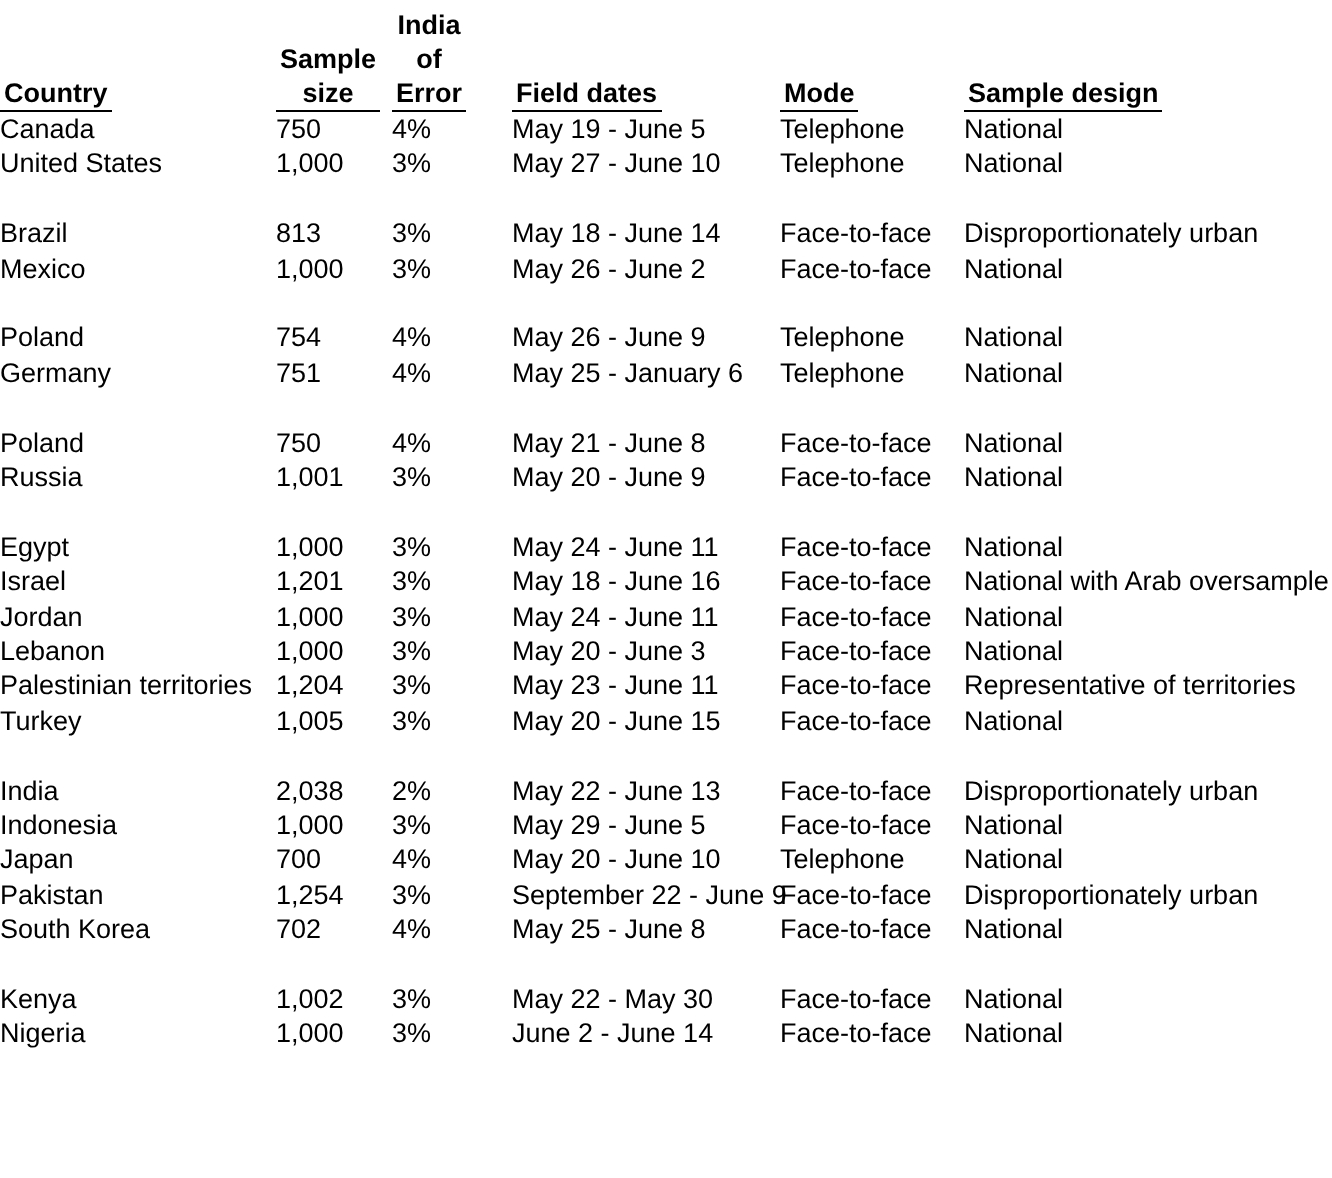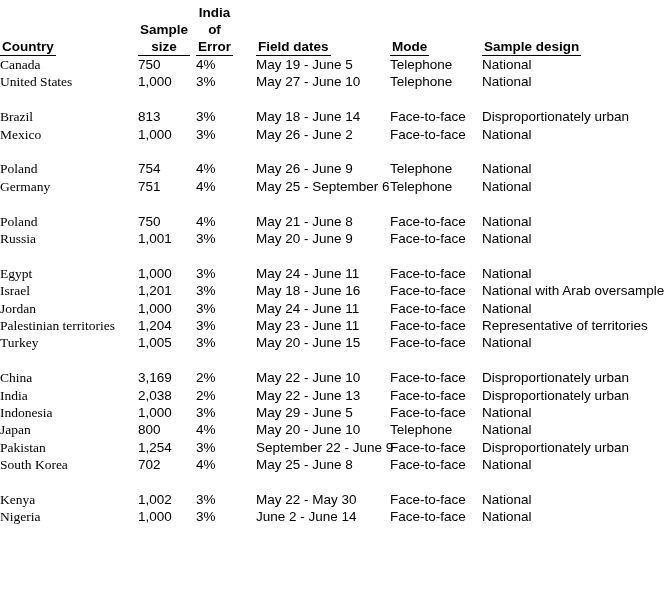--- a/index.html
+++ b/index.html
@@ -48,21 +48,21 @@
   }
   .hd .ln-left { text-align: left; margin-top: 36px; }
   th.th-country { padding-left: 1px; }
   th.th-center  { text-align: center; }
   th.th-dates   { padding-left: 14px; }
 
   table.survey tbody td {
     height: 17.4px;
     line-height: 17.4px;
   }
-  td.c-country        { padding-left: 3px; font-family: Liberation Serif, serif; }
+  td.c-country        { padding-left: 3px; }
   td.c-sample-size    { text-align: center; }
   td.c-margin-of-error{ text-align: center; }
   td.c-field-dates    { padding-left: 16px; }
 
   tr.spacer td {
     height: 11px;
     line-height: 11px;
   }
 </style>
 </head>
@@ -151,21 +151,21 @@
           <td class="c-sample-size">754</td>
           <td class="c-margin-of-error">4%</td>
           <td class="c-field-dates">May 26 - June 9</td>
           <td class="c-mode">Telephone</td>
           <td class="c-sample-design">National</td>
         </tr>
         <tr>
           <td class="c-country">Germany</td>
           <td class="c-sample-size">751</td>
           <td class="c-margin-of-error">4%</td>
-          <td class="c-field-dates">May 25 - September 6</td>
+          <td class="c-field-dates">May 25 - January 6</td>
           <td class="c-mode">Telephone</td>
           <td class="c-sample-design">National</td>
         </tr>
         <tr class="spacer">
           <td colspan="6"></td>
         </tr>
         <tr>
           <td class="c-country">Poland</td>
           <td class="c-sample-size">750</td>
           <td class="c-margin-of-error">4%</td>
@@ -202,65 +202,65 @@
         </tr>
         <tr>
           <td class="c-country">Jordan</td>
           <td class="c-sample-size">1,000</td>
           <td class="c-margin-of-error">3%</td>
           <td class="c-field-dates">May 24 - June 11</td>
           <td class="c-mode">Face-to-face</td>
           <td class="c-sample-design">National</td>
         </tr>
         <tr>
+          <td class="c-country">Lebanon</td>
+          <td class="c-sample-size">1,000</td>
+          <td class="c-margin-of-error">3%</td>
+          <td class="c-field-dates">May 20 - June 3</td>
+          <td class="c-mode">Face-to-face</td>
+          <td class="c-sample-design">National</td>
+        </tr>
+        <tr>
           <td class="c-country">Palestinian territories</td>
           <td class="c-sample-size">1,204</td>
           <td class="c-margin-of-error">3%</td>
           <td class="c-field-dates">May 23 - June 11</td>
           <td class="c-mode">Face-to-face</td>
           <td class="c-sample-design">Representative of territories</td>
         </tr>
         <tr>
           <td class="c-country">Turkey</td>
           <td class="c-sample-size">1,005</td>
           <td class="c-margin-of-error">3%</td>
           <td class="c-field-dates">May 20 - June 15</td>
           <td class="c-mode">Face-to-face</td>
           <td class="c-sample-design">National</td>
         </tr>
         <tr class="spacer">
           <td colspan="6"></td>
-        </tr>
-        <tr>
-          <td class="c-country">China</td>
-          <td class="c-sample-size">3,169</td>
-          <td class="c-margin-of-error">2%</td>
-          <td class="c-field-dates">May 22 - June 10</td>
-          <td class="c-mode">Face-to-face</td>
-          <td class="c-sample-design">Disproportionately urban</td>
         </tr>
         <tr>
           <td class="c-country">India</td>
           <td class="c-sample-size">2,038</td>
           <td class="c-margin-of-error">2%</td>
           <td class="c-field-dates">May 22 - June 13</td>
           <td class="c-mode">Face-to-face</td>
           <td class="c-sample-design">Disproportionately urban</td>
         </tr>
         <tr>
           <td class="c-country">Indonesia</td>
           <td class="c-sample-size">1,000</td>
           <td class="c-margin-of-error">3%</td>
           <td class="c-field-dates">May 29 - June 5</td>
           <td class="c-mode">Face-to-face</td>
           <td class="c-sample-design">National</td>
         </tr>
         <tr>
           <td class="c-country">Japan</td>
-          <td class="c-sample-size">800</td>
+          <td class="c-sample-size">700</td>
           <td class="c-margin-of-error">4%</td>
           <td class="c-field-dates">May 20 - June 10</td>
           <td class="c-mode">Telephone</td>
           <td class="c-sample-design">National</td>
         </tr>
         <tr>
           <td class="c-country">Pakistan</td>
           <td class="c-sample-size">1,254</td>
           <td class="c-margin-of-error">3%</td>
           <td class="c-field-dates">September 22 - June 9</td>

